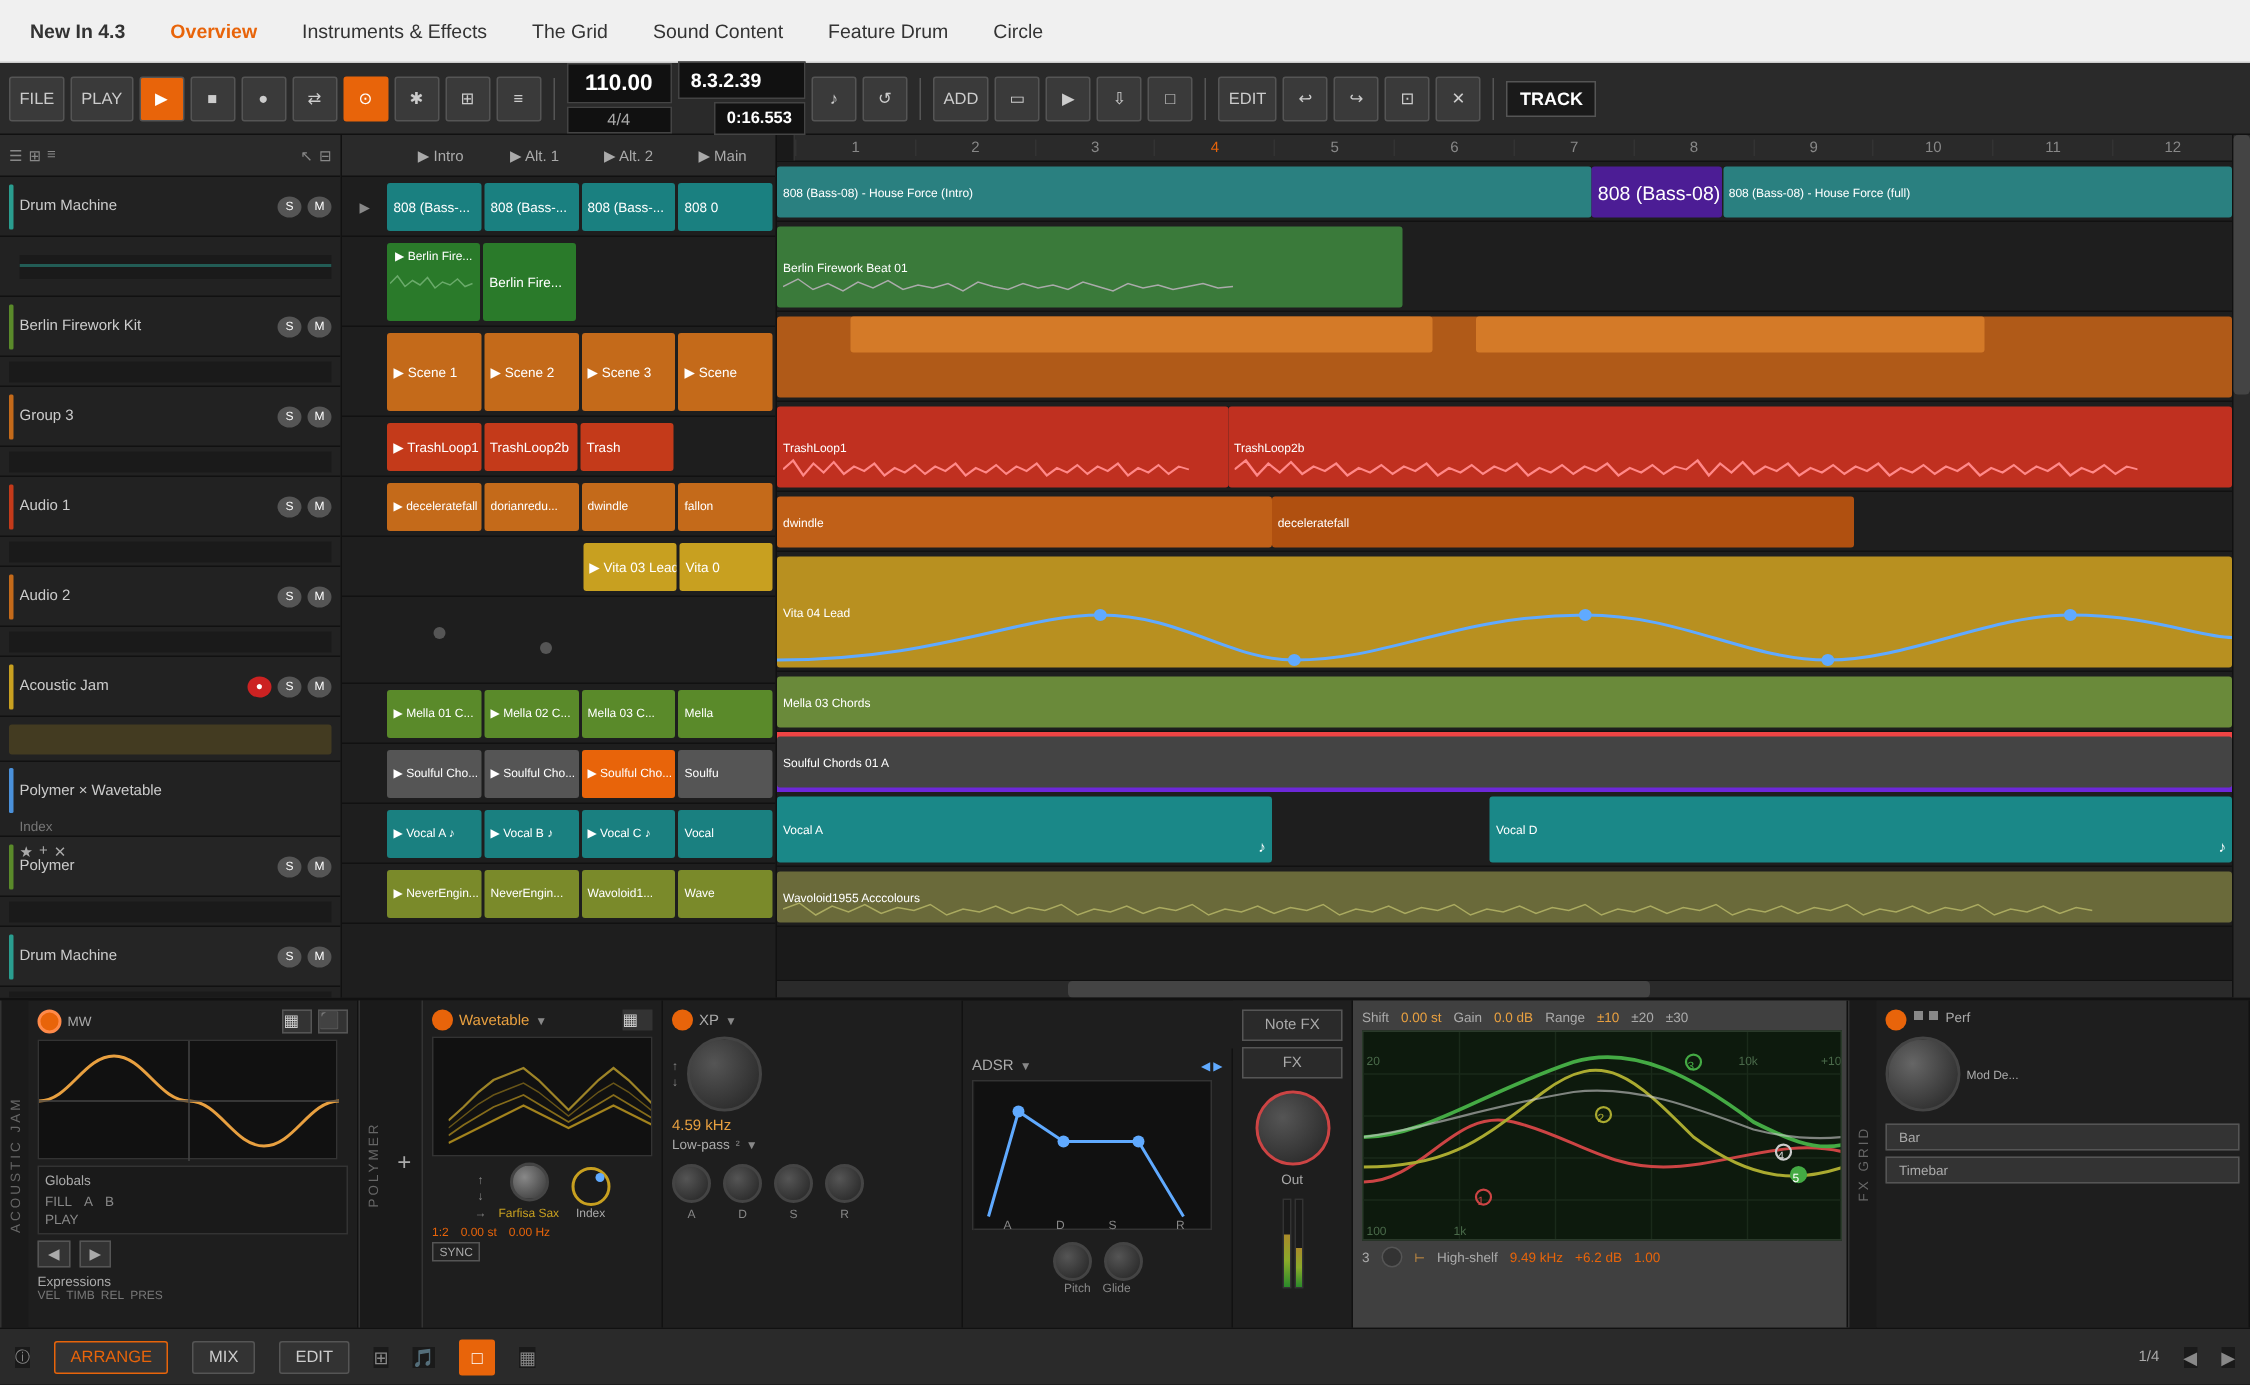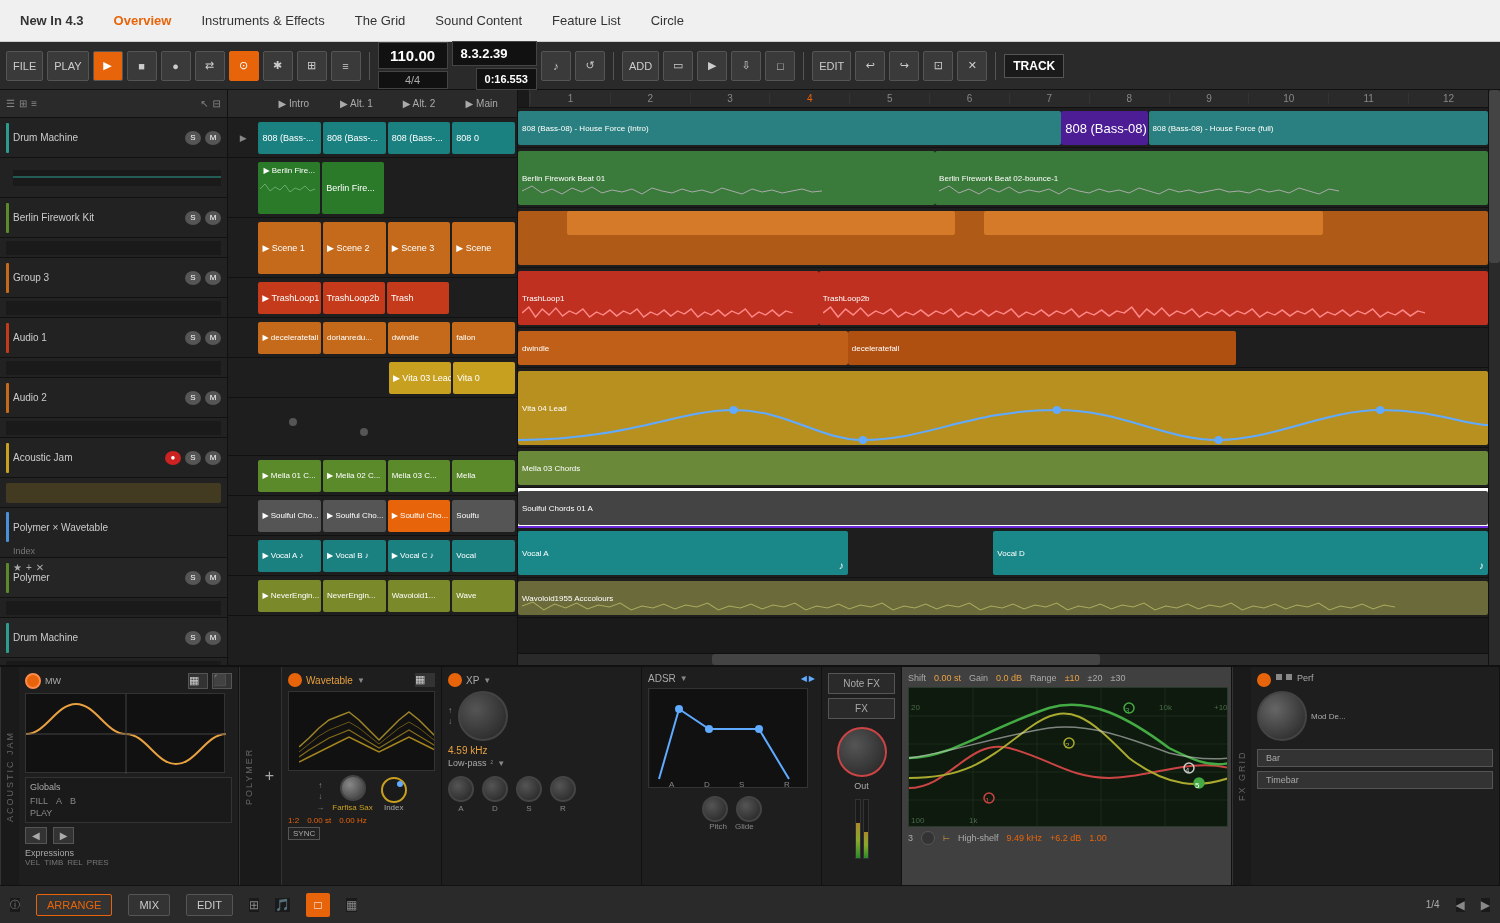--- a/index.html
+++ b/index.html
@@ -90,21 +90,21 @@
   </style>
 </head>
 <body>
 
 <div id="top-nav">
   <span class="nav-logo">New In 4.3</span>
   <span class="nav-item active">Overview</span>
   <span class="nav-item">Instruments &amp; Effects</span>
   <span class="nav-item">The Grid</span>
   <span class="nav-item">Sound Content</span>
-  <span class="nav-item">Feature List</span>
+  <span class="nav-item">Feature Drum</span>
   <span class="nav-item">Circle</span>
 </div>
 
 <div id="toolbar">
   <button class="tb-btn">FILE</button>
   <button class="tb-btn">PLAY</button>
   <button class="tb-btn play">▶</button>
   <button class="tb-btn">■</button>
   <button class="tb-btn">●</button>
   <button class="tb-btn">⇄</button>
@@ -386,26 +386,20 @@
           <div class="arr-clip" style="left:65%;width:35%;background:#2a8080;font-size:8px;">808 (Bass-08) - House Force (full)</div>
         </div>
 
         <div style="height:60px;border-bottom:1px solid #111;background:#1e1e1e;position:relative;">
           <div class="arr-clip" style="left:0%;width:43%;background:#3a7a3a;font-size:8px;height:54px;top:3px;">
             Berlin Firework Beat 01
             <svg style="position:absolute;bottom:4px;left:4px;right:4px;width:calc(100%-8px);height:20px;" viewBox="0 0 300 20" preserveAspectRatio="none">
               <polyline points="0,10 10,5 20,12 30,8 40,13 50,7 60,11 70,6 80,12 90,9 100,11 110,8 120,13 130,7 140,10 150,12 160,8 170,11 180,9 190,12 200,7 210,10 220,13 230,8 240,11 250,9 260,12 270,10 280,8 290,11 300,10" stroke="#aaa" stroke-width="1" fill="none"></polyline>
             </svg>
           </div>
-          <div class="arr-clip" style="left:43%;width:57%;background:#3a7a3a;font-size:8px;height:54px;top:3px;">
-            Berlin Firework Beat 02-bounce-1
-            <svg style="position:absolute;bottom:4px;left:4px;right:4px;width:calc(100%-8px);height:20px;" viewBox="0 0 400 20" preserveAspectRatio="none">
-              <polyline points="0,10 10,5 20,12 30,8 40,13 50,7 60,11 70,6 80,12 90,9 100,11 110,8 120,13 130,7 140,10 150,12 160,8 170,11 180,9 190,12 200,7 210,10 220,13 230,8 240,11 250,9 260,12 270,10 280,8 290,11 300,10 310,12 320,8 330,11 340,9 350,12 360,7 370,10 380,13 390,8 400,10" stroke="#aaa" stroke-width="1" fill="none"></polyline>
-            </svg>
-          </div>
         </div>
 
         <div style="height:60px;border-bottom:1px solid #111;background:#1e1e1e;position:relative;">
           <div class="arr-clip" style="left:0%;width:100%;background:#b05a18;font-size:8px;height:54px;top:3px;"></div>
           <div class="arr-clip" style="left:5%;width:40%;background:#d47a28;font-size:8px;height:24px;top:3px;"></div>
           <div class="arr-clip" style="left:48%;width:35%;background:#d47a28;font-size:8px;height:24px;top:3px;"></div>
         </div>
 
         <div style="height:60px;border-bottom:1px solid #111;background:#1e1e1e;position:relative;">
           <div class="arr-clip" style="left:0%;width:31%;background:#c03020;font-size:8px;height:54px;top:3px;">
@@ -439,21 +433,21 @@
               <circle cx="650" cy="35" r="4" fill="#60aaff"></circle>
               <circle cx="800" cy="5" r="4" fill="#60aaff"></circle>
             </svg>
           </div>
         </div>
 
         <div style="height:40px;border-bottom:1px solid #111;background:#1e1e1e;position:relative;">
           <div class="arr-clip" style="left:0%;width:100%;background:#6a8a3a;font-size:8px;">Mella 03 Chords</div>
         </div>
 
-        <div style="height:40px;border-bottom:2px solid #6d28d9;background:#ffffff;position:relative;">
+        <div style="height:40px;border-bottom:4px solid #6d28d9;background:#ef4444;position:relative;">
           <div class="arr-clip" style="left:0%;width:100%;background:#444;font-size:8px;">Soulful Chords 01 A</div>
         </div>
 
         <div style="height:50px;border-bottom:1px solid #111;background:#1e1e1e;position:relative;">
           <div class="arr-clip" style="left:0%;width:34%;background:#1a8888;font-size:8px;height:44px;top:3px;">
             Vocal A
             <span style="position:absolute;right:4px;bottom:4px;font-size:10px;">♪</span>
             <svg style="position:absolute;bottom:8px;left:4px;width:90%;height:14px;" viewBox="0 0 200 14" preserveAspectRatio="none">
               <polyline points="0,7 10,3 20,10 30,5 40,9 50,4 60,8 70,5 80,10 90,6 100,8 110,5 120,9 130,6 140,8 150,4 160,9 170,6 180,8 190,5 200,7" stroke="#aaddd" stroke-width="1" fill="none"></polyline>
             </svg>
@@ -622,21 +616,21 @@
         <div class="knob-sm"></div>
         <div style="font-size:8px;color:#888;">S</div>
       </div>
       <div style="text-align:center;">
         <div class="knob-sm"></div>
         <div style="font-size:8px;color:#888;">R</div>
       </div>
     </div>
   </div>
 
-  <div class="bp-section" style="width:180px;background:#1e1e1e;">
+  <div class="bp-section" style="width:180px;background:#1e1e1e;margin-top:32px;">
     <div style="display:flex;align-items:center;gap:4px;margin-bottom:4px;">
       <span style="font-size:10px;color:#aaa;">ADSR</span>
       <span style="font-size:8px;color:#888;">▼</span>
       <div style="margin-left:auto;display:flex;gap:2px;">
         <span style="font-size:8px;color:#60aaff;">◀</span>
         <span style="font-size:8px;color:#60aaff;">▶</span>
       </div>
     </div>
 
     <div style="width:160px;height:100px;background:#111;border:1px solid #333;">

